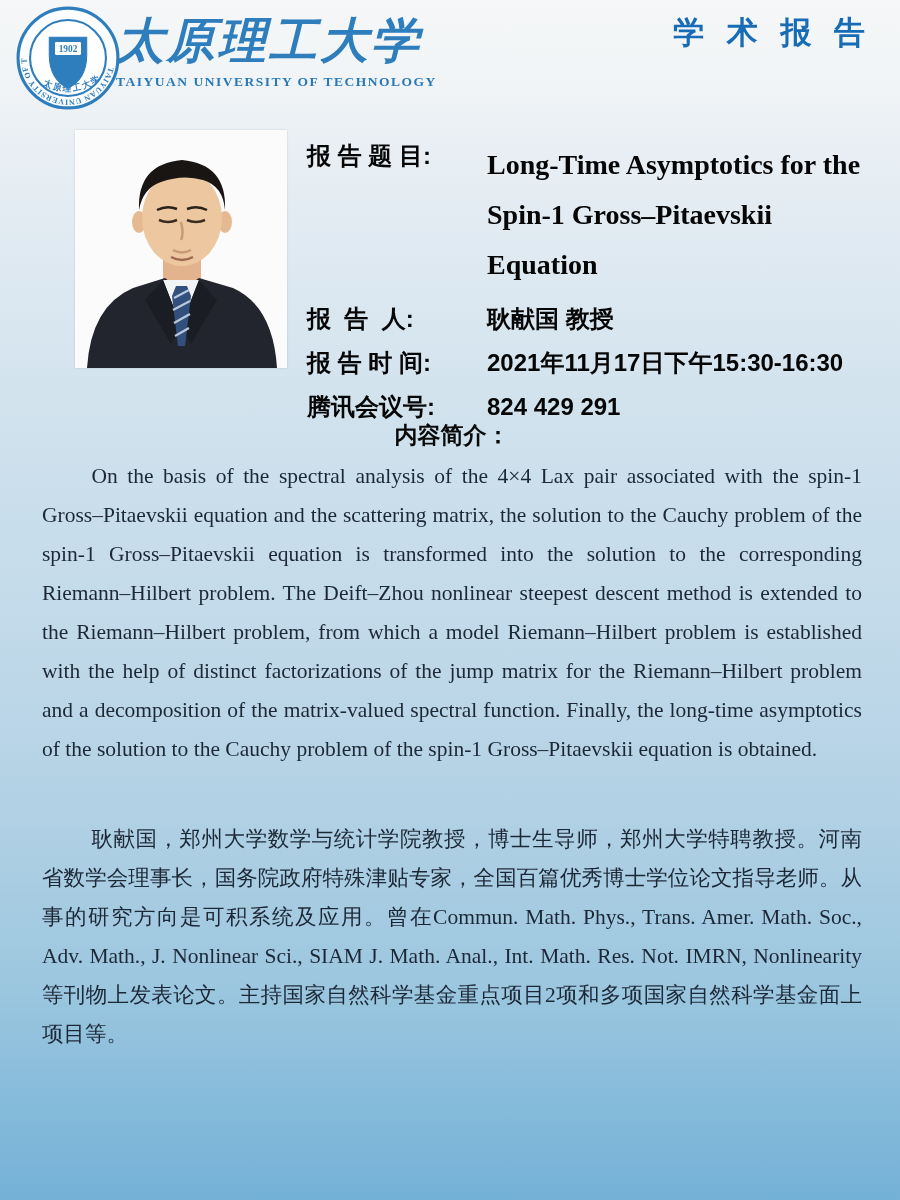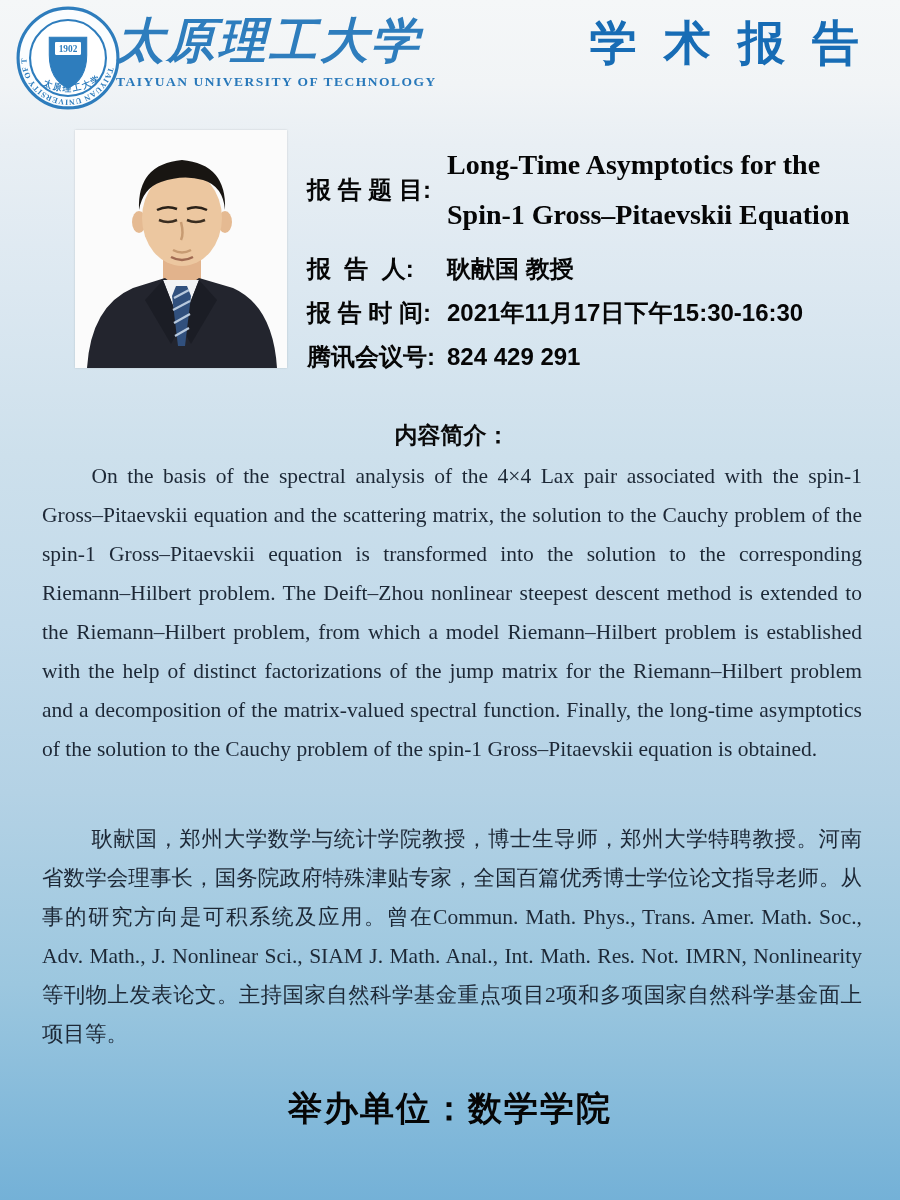--- a/index.html
+++ b/index.html
@@ -15,31 +15,31 @@
   .logo-text{position:absolute; left:116px; top:8px; width:268px; text-align:center;}
   .calligraphy{
     font-family:"Liberation Serif", serif; font-style:italic; font-weight:bold;
     font-size:48px; line-height:66px; color:#2e7dbd; letter-spacing:3px; white-space:nowrap;
   }
   .caption{
     font-family:"Liberation Serif", serif; font-weight:bold; font-size:13.5px;
     color:#2878ba; letter-spacing:1.5px; margin-top:0px; white-space:nowrap;
   }
   .poster-title{
-    position:absolute; right:34px; top:12px;
-    font-size:47px; font-weight:bold; color:#176cb5; letter-spacing:7px; white-space:pre;
+    position:absolute; right:28px; top:12px;
+    font-size:31px; font-weight:bold; color:#176cb5; letter-spacing:7px; white-space:pre;
   }
   
   .photo{
     position:absolute; left:75px; top:130px; width:212px; height:238px;
     background:#fdfdfd; box-shadow:0 0 2px rgba(0,0,0,.15);
   }
   .photo svg{display:block;}
   .details{position:absolute; left:307px; top:140px; width:570px;}
-  .detail-row{display:flex; align-items:center; margin-bottom:14px;}
+  .detail-row{display:flex; align-items:flex-start; margin-bottom:14px;gap:40px;}
   .detail-label{
     flex:none; width:140px; font-weight:bold; font-size:24px; color:#060606;
     white-space:pre; line-height:30px;
   }
   .detail-value{
     font-weight:bold; font-size:24px; color:#060606; line-height:30px; white-space:pre;
   }
   .title-row .detail-label{line-height:32px;}
   .title-value{
     font-family:"Liberation Serif", serif; font-size:28px; line-height:50px; white-space:normal;
@@ -148,15 +148,14 @@
 
   <div class="section abstract">
     <h2 class="section-heading">内容简介：</h2>
     <p class="section-body">On the basis of the spectral analysis of the 4×4 Lax pair associated with the spin-1 Gross–Pitaevskii equation and the scattering matrix, the solution to the Cauchy problem of the spin-1 Gross–Pitaevskii equation is transformed into the solution to the corresponding Riemann–Hilbert problem. The Deift–Zhou nonlinear steepest descent method is extended to the Riemann–Hilbert problem, from which a model Riemann–Hilbert problem is established with the help of distinct factorizations of the jump matrix for the Riemann–Hilbert problem and a decomposition of the matrix-valued spectral function. Finally, the long-time asymptotics of the solution to the Cauchy problem of the spin-1 Gross–Pitaevskii equation is obtained.</p>
   </div>
 
   <div class="section bio">
     <p class="section-body">耿献国，郑州大学数学与统计学院教授，博士生导师，郑州大学特聘教授。河南省数学会理事长，国务院政府特殊津贴专家，全国百篇优秀博士学位论文指导老师。从事的研究方向是可积系统及应用。曾在Commun. Math. Phys., Trans. Amer. Math. Soc., Adv. Math., J. Nonlinear Sci., SIAM J. Math. Anal., Int. Math. Res. Not. IMRN, Nonlinearity等刊物上发表论文。主持国家自然科学基金重点项目2项和多项国家自然科学基金面上项目等。</p>
   </div>
 
-  <div class="footer-host">举办单位：数学学院</div>
 
 </div>
 
 </body></html>

